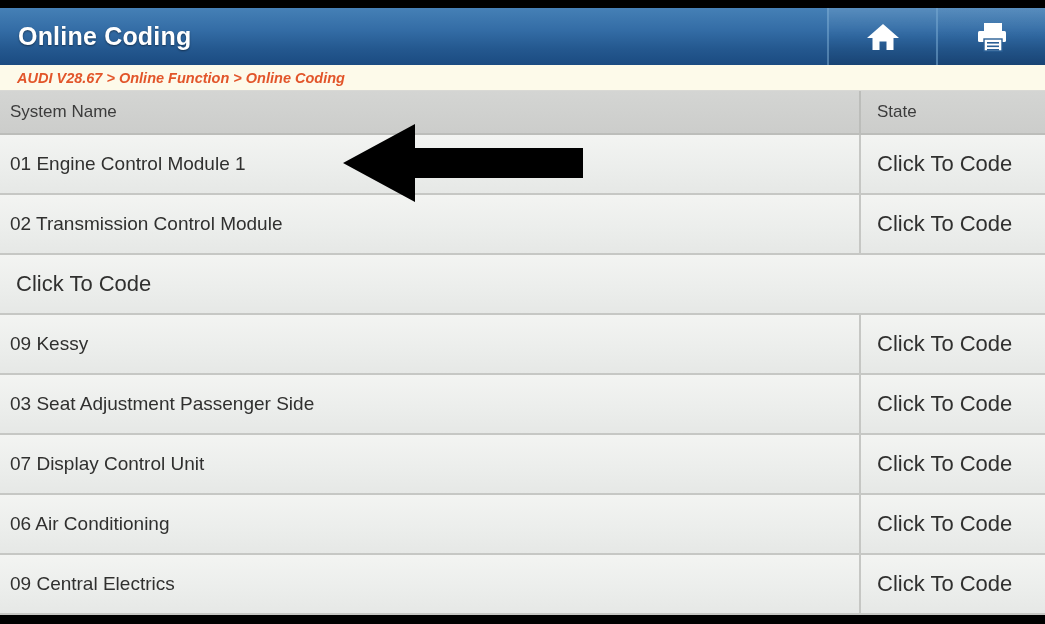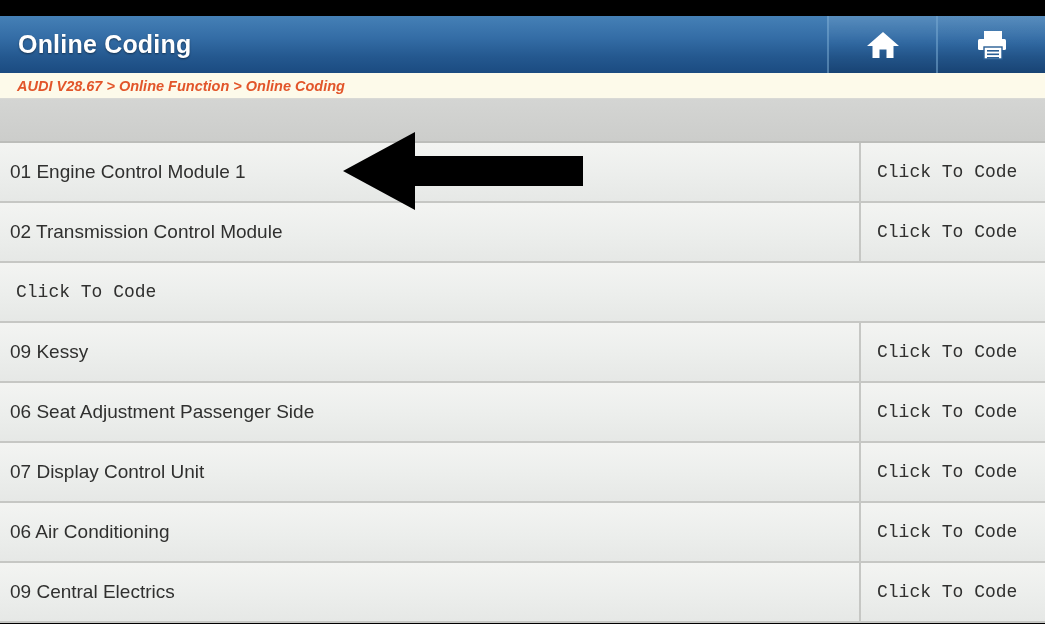--- a/index.html
+++ b/index.html
@@ -3,21 +3,21 @@
 <meta charset="utf-8">
 <style>
   * { margin:0; padding:0; box-sizing:border-box; }
   html, body {
     width:1045px; height:624px;
     background:#000;
     font-family:"Liberation Sans", sans-serif;
     overflow:hidden;
   }
 
-  #app { position:relative; width:1045px; height:541px; background:#ec4899;margin-top:8px; }
+  #app { position:relative; width:1045px; height:541px; background:#ec4899; }
 
   
   .topbar {
     position:absolute; top:0; left:0; width:1045px; height:8px;
     background:#000;
   }
 
   
   .header {
     position:absolute; top:8px; left:0; width:1045px; height:57px;
@@ -86,21 +86,21 @@
   .header-row .cell-name, .header-row .cell-state {
     border-right-color:#bcbdba;
   }
   .txt-hdr {
     font-size:17px; color:#3c3c3c; white-space:nowrap;
   }
   .txt-name {
     font-size:19px; color:#30302f; white-space:nowrap;
   }
   .txt-state {
-    font-size:18px; color:#30302f; white-space:nowrap;font-family:Liberation Mono, monospace;
+    font-size:22px; color:#30302f; white-space:nowrap;
   }
 
   
   .arrow-annotation {
     position:absolute; left:341px; top:122px;
     width:244px; height:82px;
     pointer-events:none;
   }
 </style>
 </head>
@@ -137,20 +137,26 @@
     </div>
   </div>
 
   <div class="breadcrumb">
     <span class="breadcrumb-text">AUDI V28.67 &gt; Online Function &gt; Online Coding</span>
   </div>
 
   <div class="table">
 
     <div class="row header-row">
+      <div class="cell-name">
+        <span class="txt-hdr">System Name</span>
+      </div>
+      <div class="cell-state">
+        <span class="txt-hdr">State</span>
+      </div>
     </div>
 
     <div class="row data-row">
       <div class="cell-name">
         <span class="txt-name">01 Engine Control Module 1</span>
       </div>
       <div class="cell-state">
         <span class="txt-state">Click To Code</span>
       </div>
     </div>
@@ -174,21 +180,21 @@
       <div class="cell-name">
         <span class="txt-name">09 Kessy</span>
       </div>
       <div class="cell-state">
         <span class="txt-state">Click To Code</span>
       </div>
     </div>
 
     <div class="row data-row">
       <div class="cell-name">
-        <span class="txt-name">06 Seat Adjustment Passenger Side</span>
+        <span class="txt-name">03 Seat Adjustment Passenger Side</span>
       </div>
       <div class="cell-state">
         <span class="txt-state">Click To Code</span>
       </div>
     </div>
 
     <div class="row data-row">
       <div class="cell-name">
         <span class="txt-name">07 Display Control Unit</span>
       </div>

